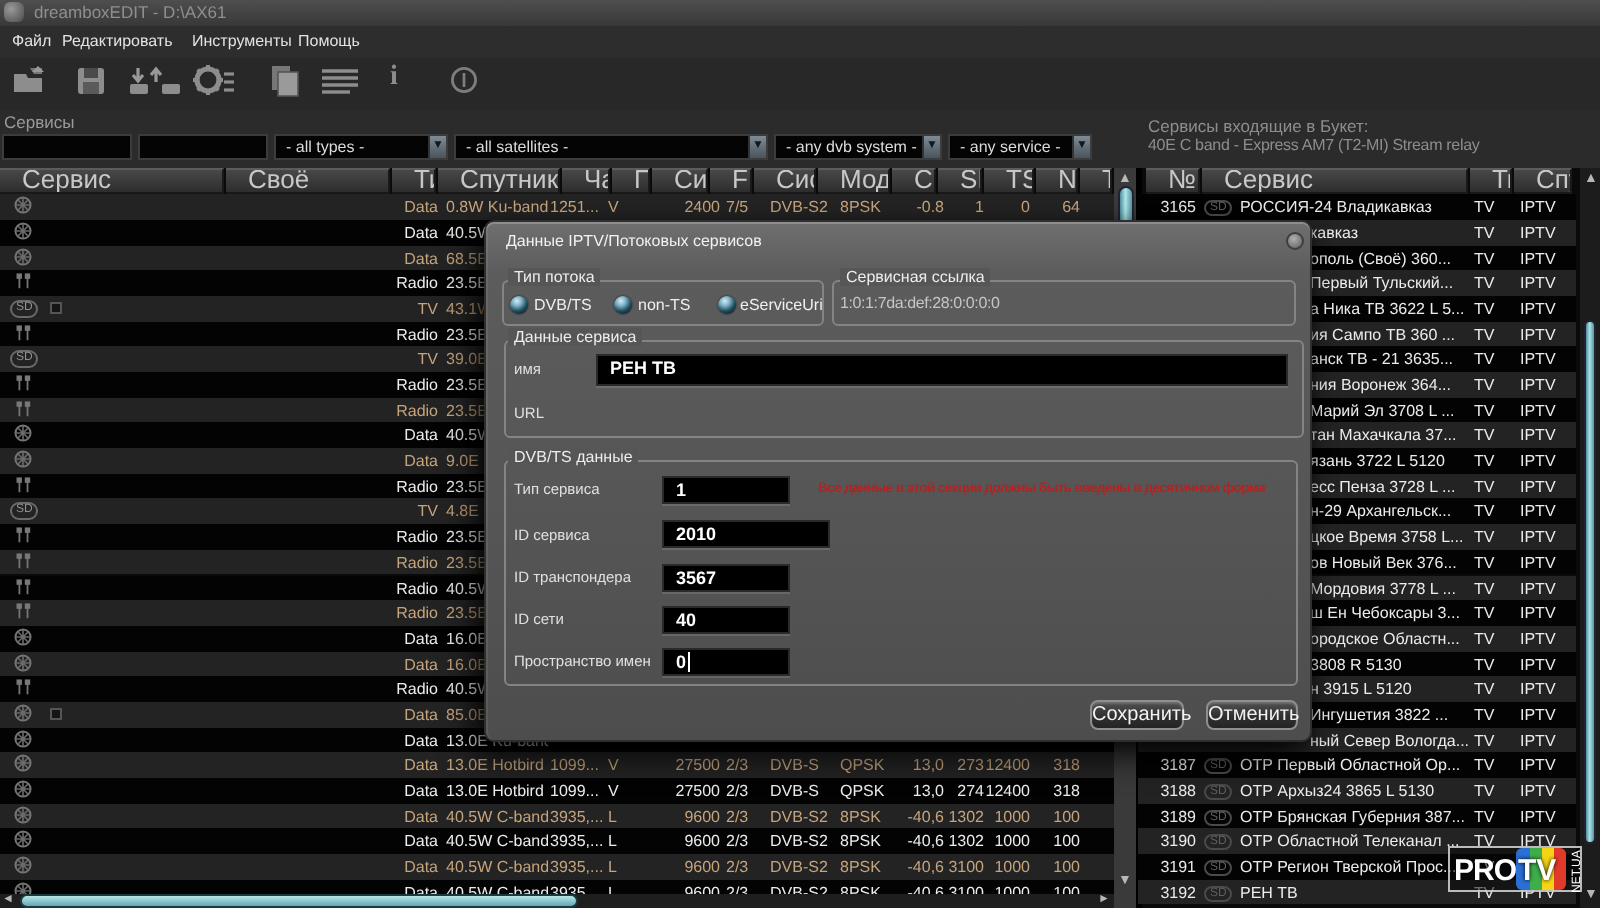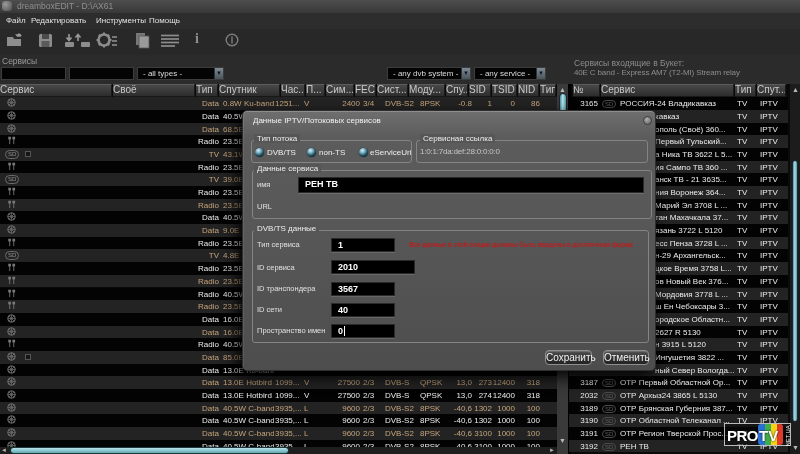--- a/index.html
+++ b/index.html
@@ -19,21 +19,21 @@
 .lbl{position:absolute;font-size:8.5px;color:#9a9a9a}
 
 .fin{position:absolute;top:67px;height:13px;background:#040404;border:1px solid #3c3c3c}
 .combo{position:absolute;top:67px;height:13px;background:#040404;border:1px solid #3c3c3c;color:#dcdcdc;font-size:8px;line-height:12px;padding-left:5px}
 .cbtn{position:absolute;top:0px;right:0px;width:9px;height:11px;
  background:linear-gradient(#7e8b95,#49545c);border-left:1px solid #333;font-size:6px;
  color:#101820;text-align:center;line-height:10px}
 
 .hc{position:absolute;top:0;height:13px;background:linear-gradient(#484848,#2d2d2d);
  border-right:1px solid #191919;border-top:1px solid #5c5c5c;border-bottom:1px solid #181818;
- color:#c8c8c8;font-size:10px;line-height:10px;padding-left:0;overflow:hidden;white-space:nowrap}
+ color:#c8c8c8;font-size:13px;line-height:10px;padding-left:11px;overflow:hidden;white-space:nowrap}
 
 .lrow{position:absolute;left:0;width:557px;height:12.68px;overflow:hidden}
 .rrow{position:absolute;left:569px;width:219px;height:12.68px;overflow:hidden}
 .rrow .c{}
 .rg{background:#232323}
 .rb{background:#030303}
 .c{position:absolute;top:2px;font-size:8px;line-height:9px;white-space:nowrap}
 .ta{color:#c6a47c}
 .tw{color:#ececec}
 .ric{position:absolute;left:7px;top:1px}
@@ -148,20 +148,21 @@
     </svg>
  <div class="abs" style="left:195px;top:31px;font-size:14px;font-weight:bold;color:#8d8d8d;font-family:'Liberation Serif',serif">i</div>
  <svg class="tico" style="left:225px;top:33px" width="14" height="14" viewBox="0 0 14 14">
   <circle cx="7" cy="7" r="5.8" fill="none" stroke="#7d7d7d" stroke-width="1.4"></circle>
   <path d="M7 3.5 L7 10.5" stroke="#7d7d7d" stroke-width="1.4"></path>
     </svg>
 <div class="lbl" style="left:2px;top:56px">Сервисы</div>
 <div class="fin" style="left:1px;width:65px"></div>
 <div class="fin" style="left:69px;width:65px"></div>
 <div class="combo" style="left:137px;width:87px">- all types -<span class="cbtn">▼</span></div>
+<div class="combo" style="left:227px;width:157px">- all satellites -<span class="cbtn">▼</span></div>
 <div class="combo" style="left:387px;width:84px">- any dvb system -<span class="cbtn">▼</span></div>
 <div class="combo" style="left:474px;width:72px">- any service -<span class="cbtn">▼</span></div>
 <div class="lbl" style="left:574px;top:58px;color:#8d8d8d">Сервисы входящие в Букет:</div>
 <div class="lbl" style="left:574px;top:68px;color:#8d8d8d;font-size:8px;letter-spacing:-0.15px">40E C band - Express AM7 (T2-MI) Stream relay</div>
 
 <div class="abs" style="left:0;top:84px;width:557px;height:370px;overflow:hidden;background:#0a0a0a"></div>
 <div class="abs" style="left:0;top:84px;width:557px;height:12px">
       <div class="hc" style="left:0px;width:112px">Сервис</div>
       <div class="hc" style="left:113px;width:82px">Своё</div>
       <div class="hc" style="left:196px;width:22px">Тип</div>
@@ -181,27 +182,27 @@
 <div class="lrow rg" style="top:97.30px">
       <svg class="ric" width="9" height="9" viewBox="0 0 10 10">
         <circle cx="5" cy="5" r="4.2" fill="none" stroke="#757575" stroke-width="1.1"></circle>
         <path d="M5 1 L5 9 M1 5 L9 5 M2.2 2.2 L7.8 7.8 M7.8 2.2 L2.2 7.8" stroke="#6a6a6a" stroke-width="0.9"></path>
       </svg>
       <span class="c ta" style="right:338px">Data</span>
       <span class="c ta" style="left:223px;width:51px;overflow:hidden">0.8W Ku-band ...</span>
       <span class="c ta" style="left:275px;width:28px;overflow:hidden">1251...</span>
       <span class="c ta" style="left:304px">V</span>
       <span class="c ta" style="right:197px">2400</span>
-      <span class="c ta" style="left:363px">3/4</span>
+      <span class="c ta" style="left:363px">7/5</span>
       <span class="c ta" style="left:385px">DVB-S2</span>
       <span class="c ta" style="left:420px">8PSK</span>
       <span class="c ta" style="right:85px">-0.8</span>
       <span class="c ta" style="right:65px">1</span>
       <span class="c ta" style="right:42px">0</span>
-      <span class="c ta" style="right:17px">86</span>
+      <span class="c ta" style="right:17px">64</span>
     </div>
     <div class="lrow rb" style="top:109.98px">
       <svg class="ric" width="9" height="9" viewBox="0 0 10 10">
         <circle cx="5" cy="5" r="4.2" fill="none" stroke="#757575" stroke-width="1.1"></circle>
         <path d="M5 1 L5 9 M1 5 L9 5 M2.2 2.2 L7.8 7.8 M7.8 2.2 L2.2 7.8" stroke="#6a6a6a" stroke-width="0.9"></path>
       </svg>
       <span class="c tw" style="right:338px">Data</span>
       <span class="c tw" style="left:223px;width:51px;overflow:hidden">40.5W Ku-band ...</span>
     </div>
     <div class="lrow rg" style="top:122.66px">
@@ -574,21 +575,21 @@
       <span class="c tw" style="left:86px">ш Ен Чебоксары 3...</span>
       <span class="c tw tvcol">TV</span>
       <span class="c tw ipcol">IPTV</span>
     </div>
     <div class="rrow rg" style="top:312.86px">
       <span class="c tw" style="left:86px">ородское Областн...</span>
       <span class="c tw tvcol">TV</span>
       <span class="c tw ipcol">IPTV</span>
     </div>
     <div class="rrow rb" style="top:325.54px">
-      <span class="c tw" style="left:86px">2627 R 5130</span>
+      <span class="c tw" style="left:86px">3808 R 5130</span>
       <span class="c tw tvcol">TV</span>
       <span class="c tw ipcol">IPTV</span>
     </div>
     <div class="rrow rg" style="top:338.22px">
       <span class="c tw" style="left:86px">н 3915 L 5120</span>
       <span class="c tw tvcol">TV</span>
       <span class="c tw ipcol">IPTV</span>
     </div>
     <div class="rrow rb" style="top:350.90px">
       <span class="c tw" style="left:86px">Ингушетия 3822 ...</span>
@@ -601,21 +602,21 @@
       <span class="c tw ipcol">IPTV</span>
     </div>
     <div class="rrow rb" style="top:376.26px">
       <span class="c tw" style="right:190px">3187</span>
       <span class="rsd">SD</span>
       <span class="c tw" style="left:51px">ОТР Первый Областной Ор...</span>
       <span class="c tw tvcol">TV</span>
       <span class="c tw ipcol">IPTV</span>
     </div>
     <div class="rrow rg" style="top:388.94px">
-      <span class="c tw" style="right:190px">2032</span>
+      <span class="c tw" style="right:190px">3188</span>
       <span class="rsd">SD</span>
       <span class="c tw" style="left:51px">ОТР Архыз24 3865 L 5130</span>
       <span class="c tw tvcol">TV</span>
       <span class="c tw ipcol">IPTV</span>
     </div>
     <div class="rrow rb" style="top:401.62px">
       <span class="c tw" style="right:190px">3189</span>
       <span class="rsd">SD</span>
       <span class="c tw" style="left:51px">ОТР Брянская Губерния 387...</span>
       <span class="c tw tvcol">TV</span>

